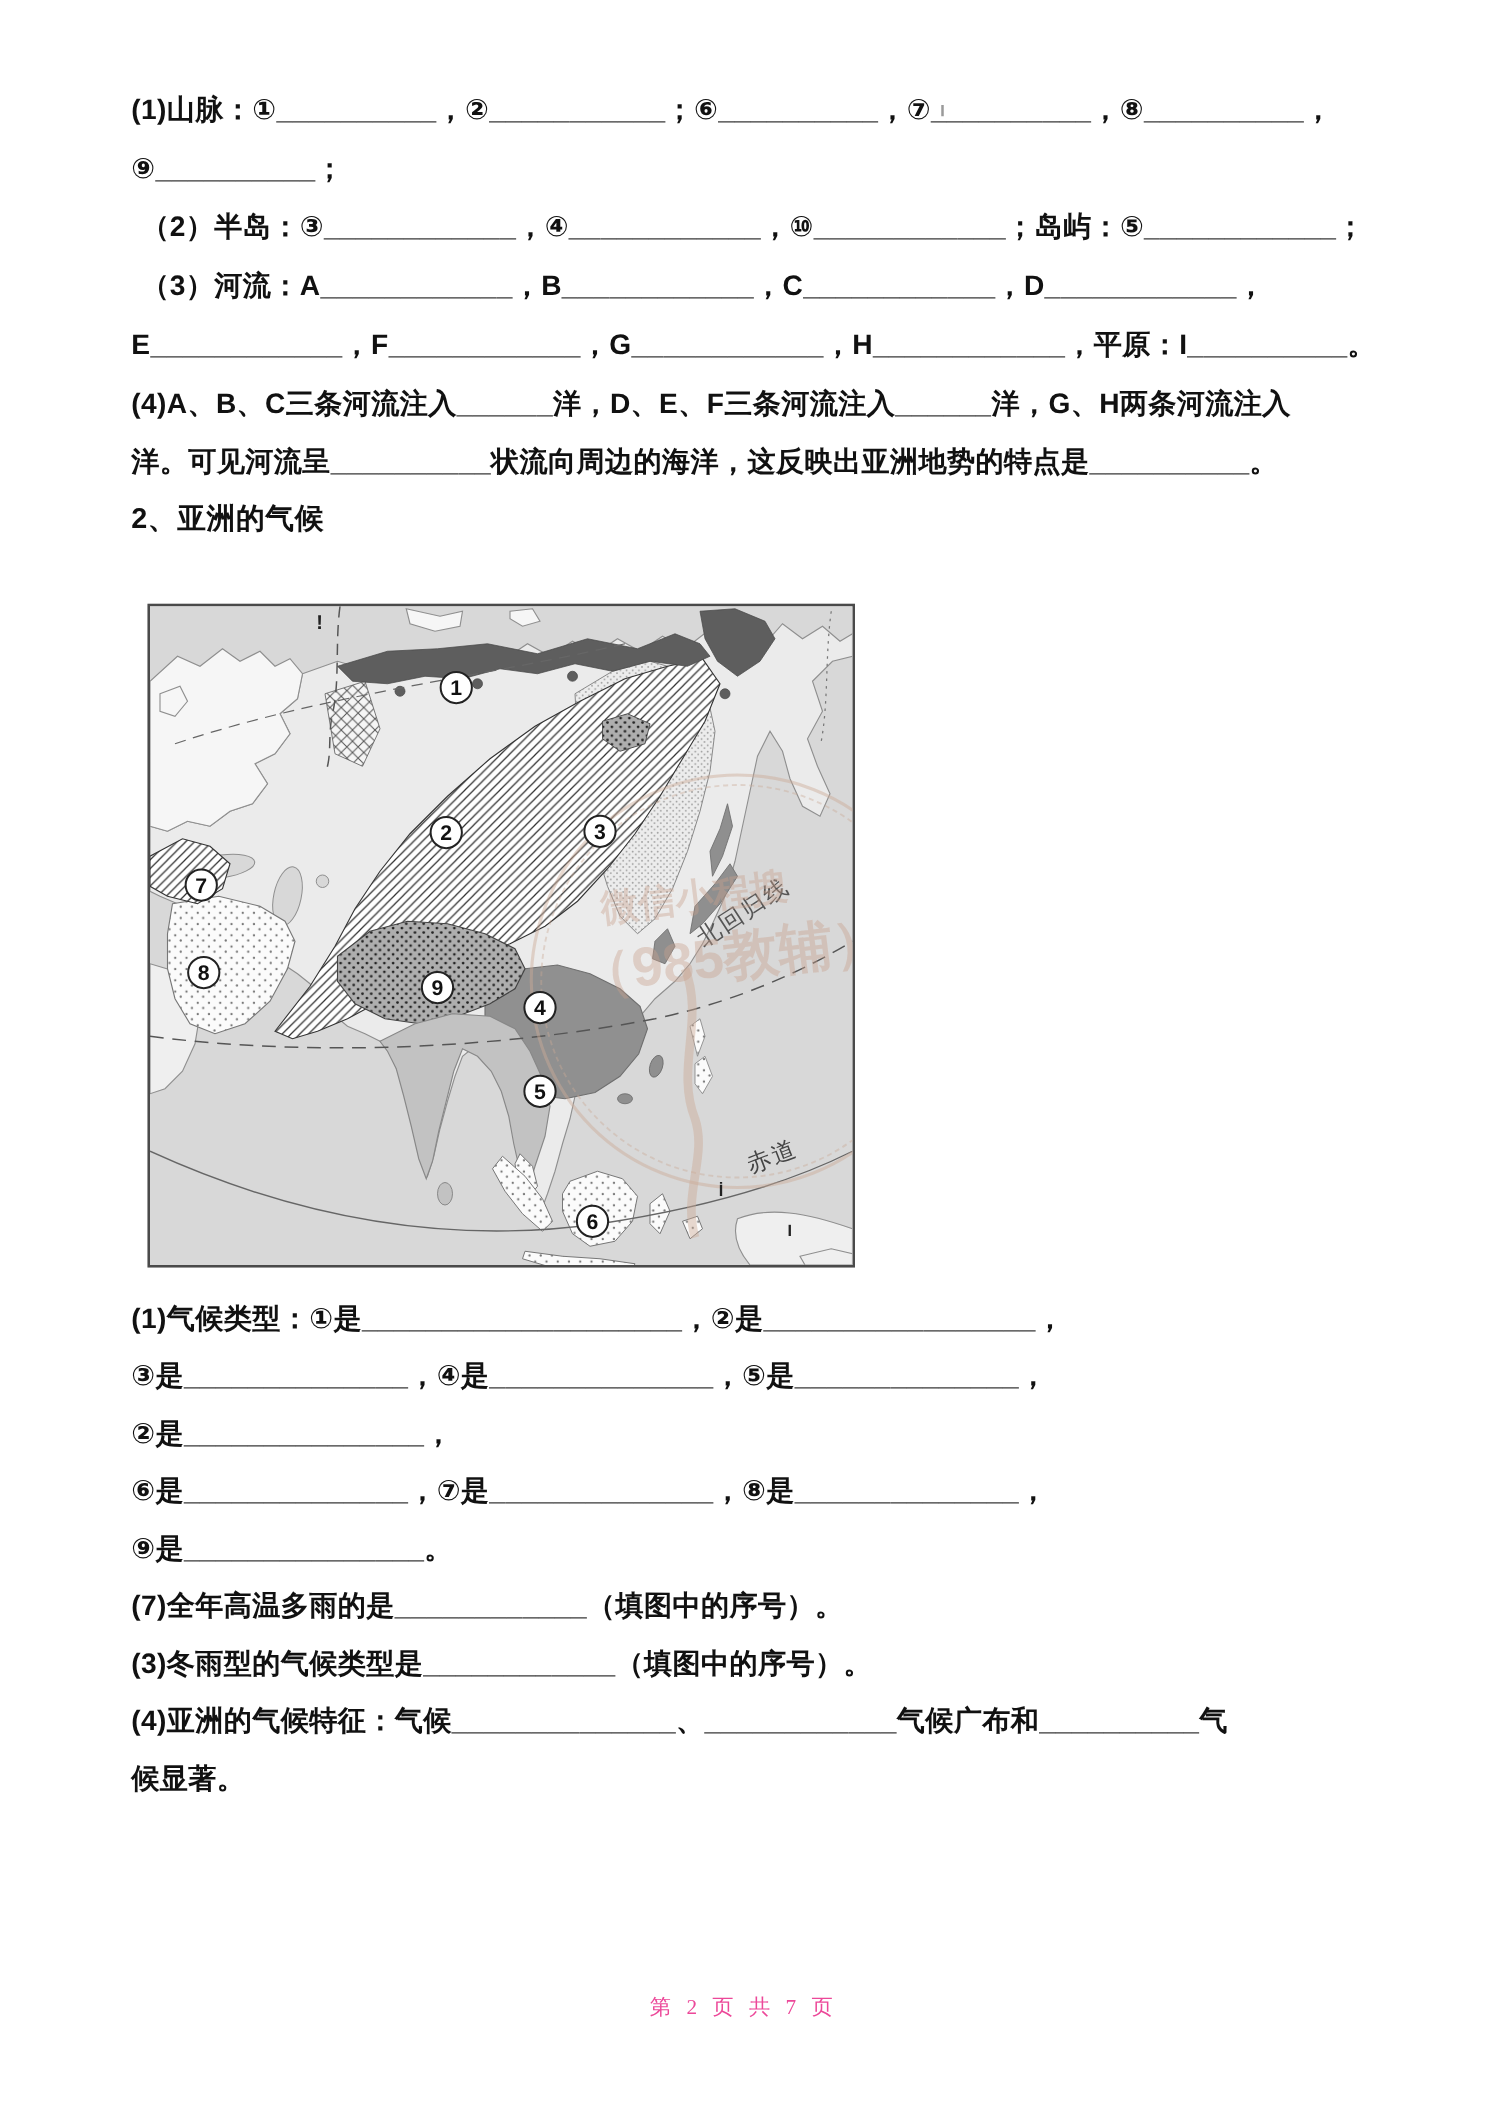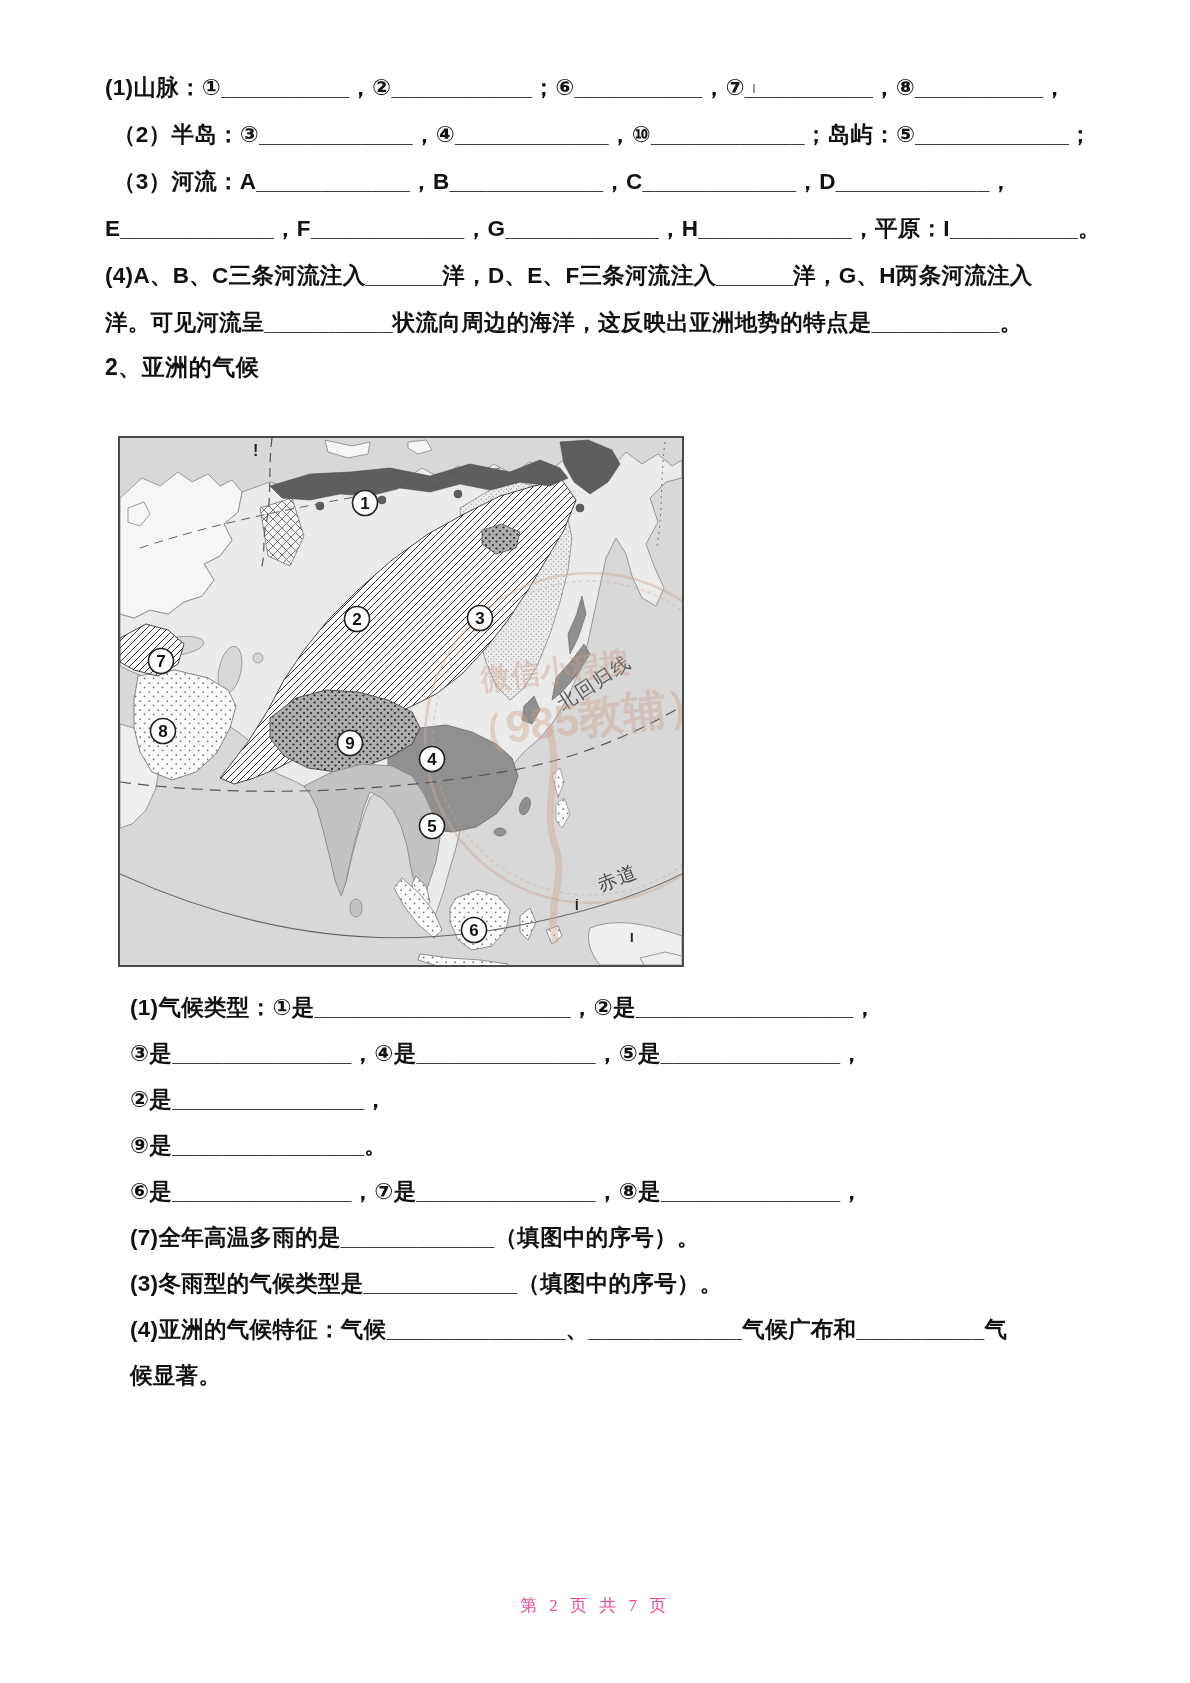--- a/index.html
+++ b/index.html
@@ -1,37 +1,38 @@
 <!DOCTYPE html>
 <html><head>
 <meta charset="utf-8">
 <style>
   html,body{margin:0;padding:0;background:#fff;}
   .page{position:relative;width:1190px;height:1683px;background:#ffffff;overflow:hidden;
         font-family:"Liberation Sans","DejaVu Sans",sans-serif;color:#111;}
   .content{padding:64px 100px 0 105px;}
   .ln{height:47px;line-height:47px;font-size:22.5px;font-weight:600;white-space:nowrap;letter-spacing:0.3px;}
-  .ln2{height:46px;line-height:46px;font-size:22.5px;font-weight:600;white-space:nowrap;letter-spacing:0.3px;margin-left:25px;}
+  .ln2{height:46px;line-height:46px;font-size:22.5px;font-weight:600;white-space:nowrap;letter-spacing:0.3px;}
   .indent{padding-left:8px;}
   .heading{height:42px;line-height:42px;font-size:23px;font-weight:800;letter-spacing:0.5px;}
   .mapbox{margin:48px 0 0 13px;width:562px;height:527px;border:2px solid #4a4a4a;background:#d8d8d8;}
   .after-map{margin-top:18px;}
   .footer{position:absolute;top:1594px;left:0;width:100%;text-align:center;
           font-family:"Liberation Serif","DejaVu Serif",serif;font-size:17px;color:#ec4899;letter-spacing:4px;}
   .artifact{position:absolute;left:753px;top:84px;width:2px;height:9px;background:#9a9a9a;}
   svg text{font-family:"Liberation Sans","DejaVu Sans",sans-serif;}
 </style>
 </head>
 <body>
 
 <div class="page">
   <div class="artifact"></div>
 
   <div class="content">
     <div class="ln">(1)山脉：①__________，②___________；⑥__________，⑦__________，⑧__________，</div>
+    <div class="ln">⑨__________；</div>
     <div class="ln indent">（2）半岛：③____________，④____________，⑩____________；岛屿：⑤____________；</div>
     <div class="ln indent">（3）河流：A____________，B____________，C____________，D____________，</div>
     <div class="ln">E____________，F____________，G____________，H____________，平原：I__________。</div>
     <div class="ln">(4)A、B、C三条河流注入______洋，D、E、F三条河流注入______洋，G、H两条河流注入</div>
     <div class="ln">洋。可见河流呈__________状流向周边的海洋，这反映出亚洲地势的特点是__________。</div>
 
     <div class="heading">2、亚洲的气候</div>
 
     <div class="mapbox">
       <svg viewBox="0 0 562 527" width="562" height="527">
@@ -184,22 +185,22 @@
               <circle r="12.5" fill="#fff" stroke="#222" stroke-width="1.6"></circle>
               <text y="6" text-anchor="middle" fill="#111">9</text>
             </g>
         </g>
       </svg>
     </div>
 
     <div class="ln2 after-map">(1)气候类型：①是____________________，②是_________________，</div>
     <div class="ln2">③是______________，④是______________，⑤是______________，</div>
     <div class="ln2">②是_______________，</div>
+    <div class="ln2">⑥是______________，⑦是______________，⑧是______________，</div>
     <div class="ln2">⑨是_______________。</div>
-    <div class="ln2">⑥是______________，⑦是______________，⑧是______________，</div>
     <div class="ln2">(7)全年高温多雨的是____________（填图中的序号）。</div>
     <div class="ln2">(3)冬雨型的气候类型是____________（填图中的序号）。</div>
     <div class="ln2">(4)亚洲的气候特征：气候______________、____________气候广布和__________气</div>
     <div class="ln2">候显著。</div>
   </div>
 
   <div class="footer">第 2 页 共 7 页</div>
 </div>
 
 </body></html>

